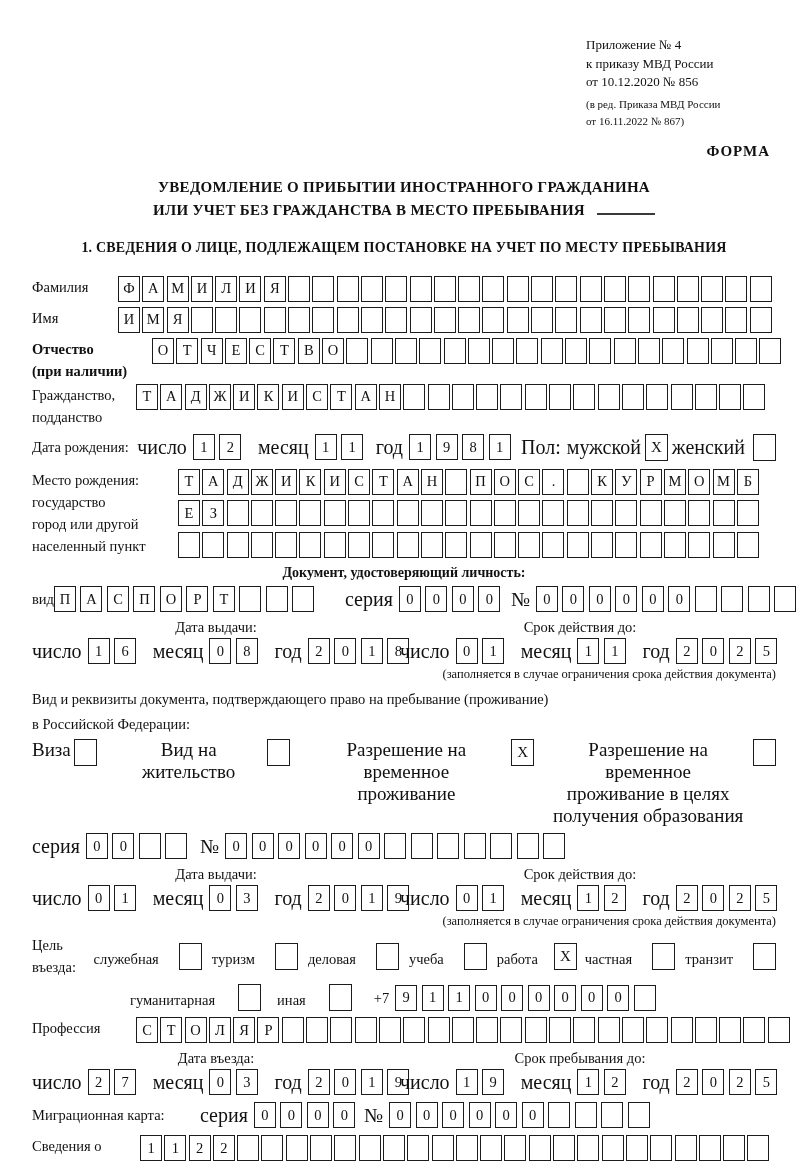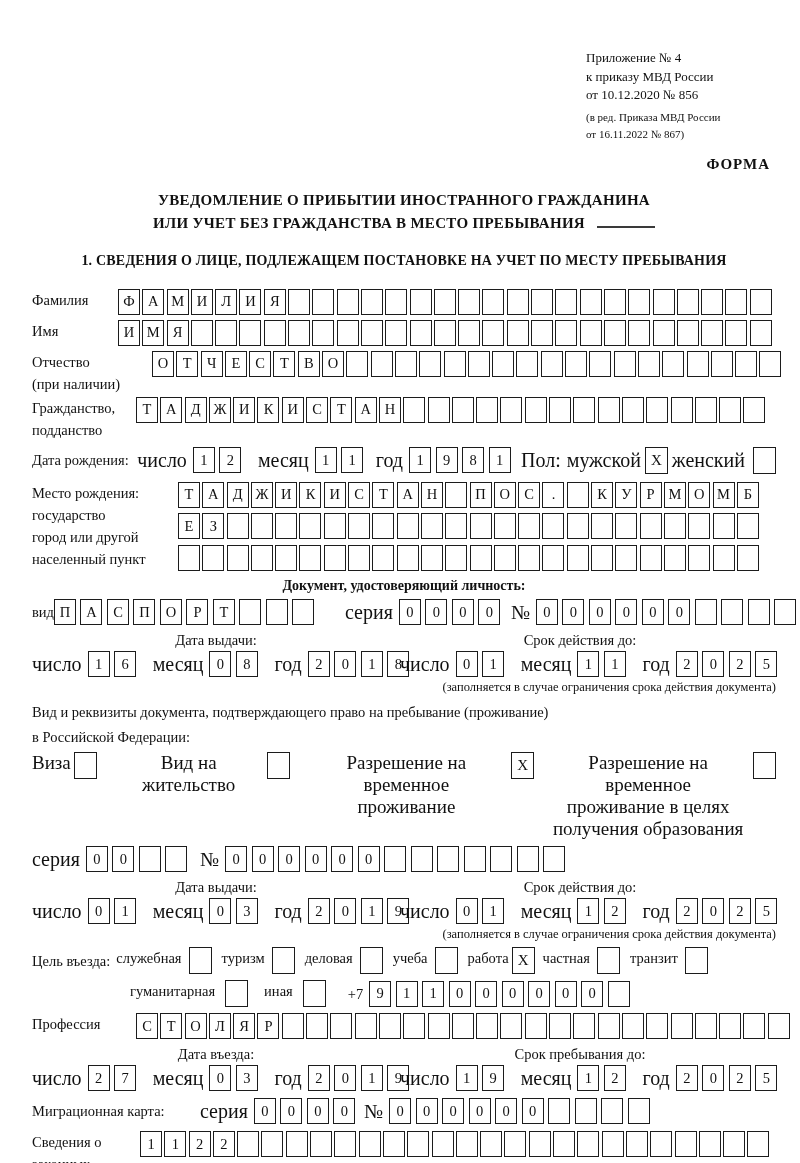--- a/index.html
+++ b/index.html
@@ -2,21 +2,21 @@
 <html><head>
 <meta charset="utf-8">
 <style>
   html,body{margin:0;padding:0;background:#ffffff;}
   .page{
     width:800px;height:1163px;box-sizing:border-box;
     padding:36px 24px 0 32px;background:#fff;color:#111;
     font-family:"Liberation Serif","DejaVu Serif",serif;
     overflow:hidden;position:relative;
   }
-  .appendix{margin-left:auto;width:190px;font-size:13px;line-height:18.5px;margin-top:13px;}
+  .appendix{margin-left:auto;width:190px;font-size:13px;line-height:18.5px;}
   .appendix .amend{font-size:11px;line-height:17.5px;margin-top:4px;}
   .forma{text-align:right;font-weight:bold;font-size:15px;letter-spacing:1px;margin:12px 6px 0 0;}
   .title{text-align:center;font-weight:bold;font-size:15px;line-height:23px;margin-top:16px;letter-spacing:.3px;}
   .t-underline{display:inline-block;width:58px;border-bottom:2.5px solid #3a3a3a;margin-left:12px;vertical-align:baseline;}
   .sec1{text-align:center;font-weight:bold;font-size:14px;margin-top:18px;letter-spacing:.2px;}
 
   .lbl{font-size:14.5px;line-height:22px;}
   .frow{display:flex;align-items:flex-start;}
   .cells{display:flex;flex-wrap:nowrap;}
   .cell{
@@ -42,21 +42,21 @@
   .drow{display:flex;align-items:center;margin-top:2px;}
   .drow .c1{width:368px;display:flex;align-items:center;}
   .drow .c2{display:flex;align-items:center;}
   .dl{font-size:20px;margin-right:6px;}
   .dl.m{margin-left:12px;}
   .note{font-size:12.5px;text-align:right;margin-top:3px;}
 
   .opt{display:flex;align-items:flex-start;}
   .opt .optlbl{text-align:center;font-size:19px;line-height:22px;}
   .opt .cbox{margin-left:9px;margin-top:0;}
-  .inlineopt{display:flex;align-items:flex-start;}
+  .inlineopt{display:flex;align-items:flex-end;gap:13px;}
   .inlineopt .cbox{margin-left:7px;}
 </style>
 </head>
 <body>
 
 <div class="page">
 
   <div class="appendix">
     <div>Приложение № 4</div>
     <div>к приказу МВД России</div>
@@ -136,21 +136,21 @@
         <span class="cell"></span>
         <span class="cell"></span>
         <span class="cell"></span>
         <span class="cell"></span>
         <span class="cell"></span>
         <span class="cell"></span>
       </span>
   </div>
 
   <div class="frow rowgap">
-    <span class="lblcol stack" style="width:120px;">
+    <span class="lblcol stack" style="width:120px;font-weight:bold;">
       <span class="lbl">Отчество</span>
       <span class="lbl">(при наличии)</span>
     </span>
     <span class="cells">
         <span class="cell">О</span>
         <span class="cell">Т</span>
         <span class="cell">Ч</span>
         <span class="cell">Е</span>
         <span class="cell">С</span>
         <span class="cell">Т</span>

